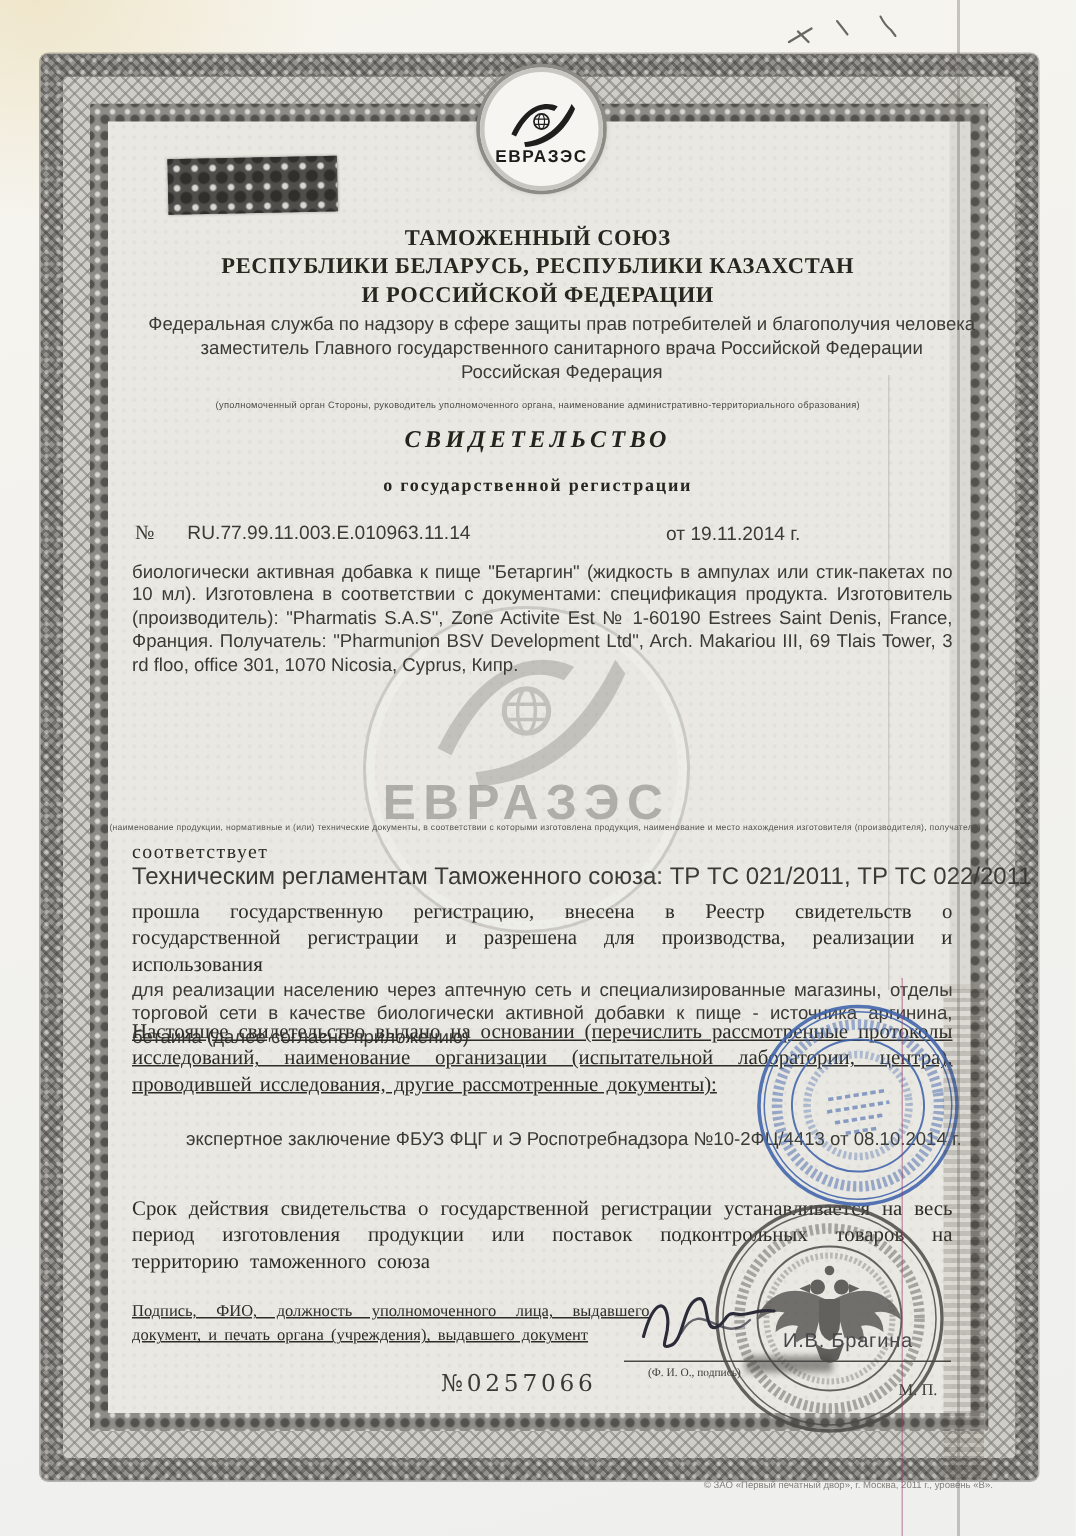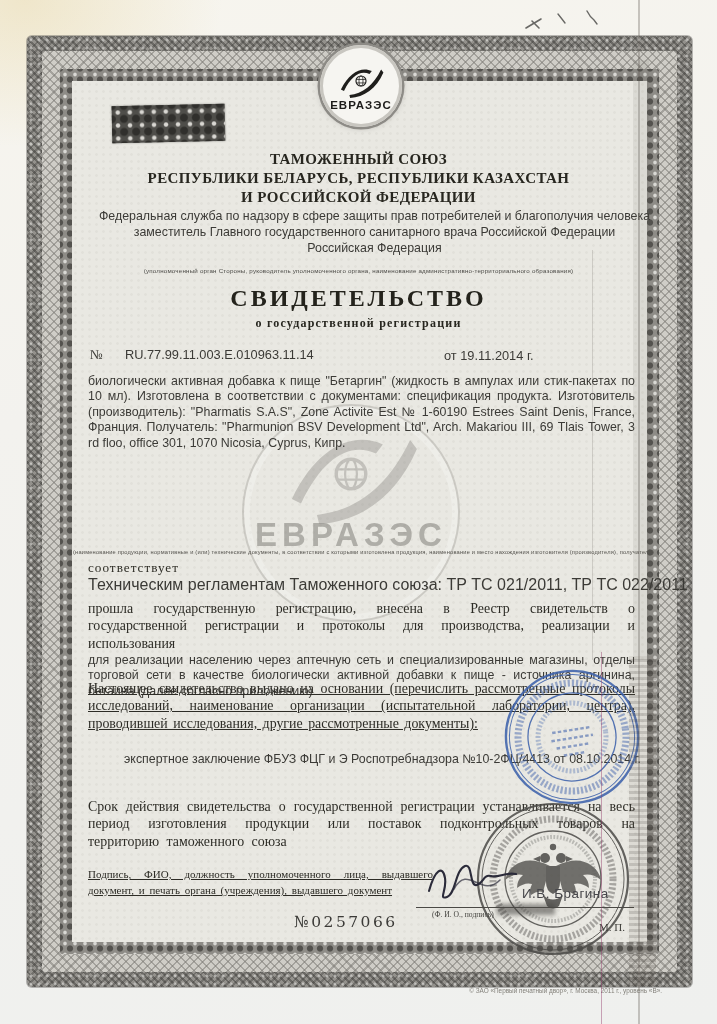--- a/index.html
+++ b/index.html
@@ -51,21 +51,21 @@
     letter-spacing:1px;color:#1d1c1a;margin-top:1px;}
 
   
   .abs{position:absolute;z-index:2;}
   .center{left:0;right:0;text-align:center;}
   .serif{font-family:"Liberation Serif",serif;}
   .hdr-main{top:150px;font-weight:bold;font-size:15px;line-height:19px;color:#27261f;letter-spacing:.4px;}
   .hdr-agency{top:208px;font-size:12.4px;line-height:16px;color:#3b3a36;padding-left:32px;}
   .footnote{font-size:6.2px;color:#4c4b47;letter-spacing:.2px;}
   .fn1{top:267px;}
-  .title-main{top:285px;font-weight:bold;font-size:24px;letter-spacing:3px;color:#24231c;}
+  .title-main{top:285px;font-weight:bold;font-size:16px;letter-spacing:3px;color:#24231c;font-style:italic;}
   .title-sub{top:316px;font-weight:bold;font-size:12px;letter-spacing:1.2px;color:#27261f;}
   .numline{top:347px;left:90px;right:60px;font-size:12.8px;color:#3b3a36;}
   .numline .no{font-family:"Liberation Serif",serif;font-size:13.5px;margin-right:22px;}
   .numline .date{position:absolute;left:354px;top:1px;}
   .prod{top:373px;left:88px;width:547px;}
   .prod-label{font-family:"Liberation Serif",serif;font-size:13.4px;color:#2c2b24;letter-spacing:1px;}
   .prod-text{font-size:12.4px;line-height:15.4px;color:#3b3a36;text-align:justify;text-align-last:left;margin-top:1px;}
   .fn2{top:549px;left:55px;right:45px;text-align:center;font-size:5.7px;color:#55534e;}
   .comp-label{top:560px;left:88px;font-size:13.2px;letter-spacing:1px;color:#2c2b24;}
   .comp-text{top:576px;left:88px;font-size:16px;color:#3b3a36;}
@@ -179,21 +179,21 @@
       <path d="M25.8 20 h12.4 M25.8 24.5 h12.4" stroke="#8f8d88" stroke-width="1" fill="none"></path>
     </svg>
     <div class="wm-label">ЕВРАЗЭС</div>
   </div>
 
   <div class="abs footnote fn2">(наименование продукции, нормативные и (или) технические документы, в соответствии с которыми изготовлена продукция, наименование и место нахождения изготовителя (производителя), получателя)</div>
 
   <div class="abs serif comp-label">соответствует</div>
   <div class="abs comp-text">Техническим регламентам Таможенного союза: ТР ТС 021/2011, ТР ТС 022/2011</div>
 
-  <div class="abs p-serif reg1">прошла государственную регистрацию, внесена в Реестр свидетельств о государственной регистрации и протоколы для производства, реализации и использования</div>
+  <div class="abs p-serif reg1">прошла государственную регистрацию, внесена в Реестр свидетельств о государственной регистрации и разрешена для производства, реализации и использования</div>
   <div class="abs p-sans reg2">для реализации населению через аптечную сеть и специализированные магазины, отделы торговой сети в качестве биологически активной добавки к пище - источника аргинина, бетаина (далее согласно приложению)</div>
   <div class="abs p-serif reg3">Настоящее свидетельство выдано на основании (перечислить рассмотренные протоколы исследований, наименование организации (испытательной лаборатории, центра), проводившей исследования, другие рассмотренные документы):</div>
   <div class="abs p-sans reg4">экспертное заключение ФБУЗ ФЦГ и Э Роспотребнадзора №10-2ФЦ/4413 от 08.10.2014 г.</div>
 
   <svg class="stamp-blue" viewBox="0 0 138 138">
     <g stroke="#3f63ac" fill="none">
       <circle cx="69" cy="69" r="66" stroke-width="2.4"></circle>
       <circle cx="69" cy="69" r="62.5" stroke-width="1"></circle>
       <circle cx="69" cy="69" r="44" stroke-width="1.3"></circle>
       <circle cx="69" cy="69" r="54" stroke-width="7" stroke-dasharray="2.2 1.9" opacity=".55"></circle>

